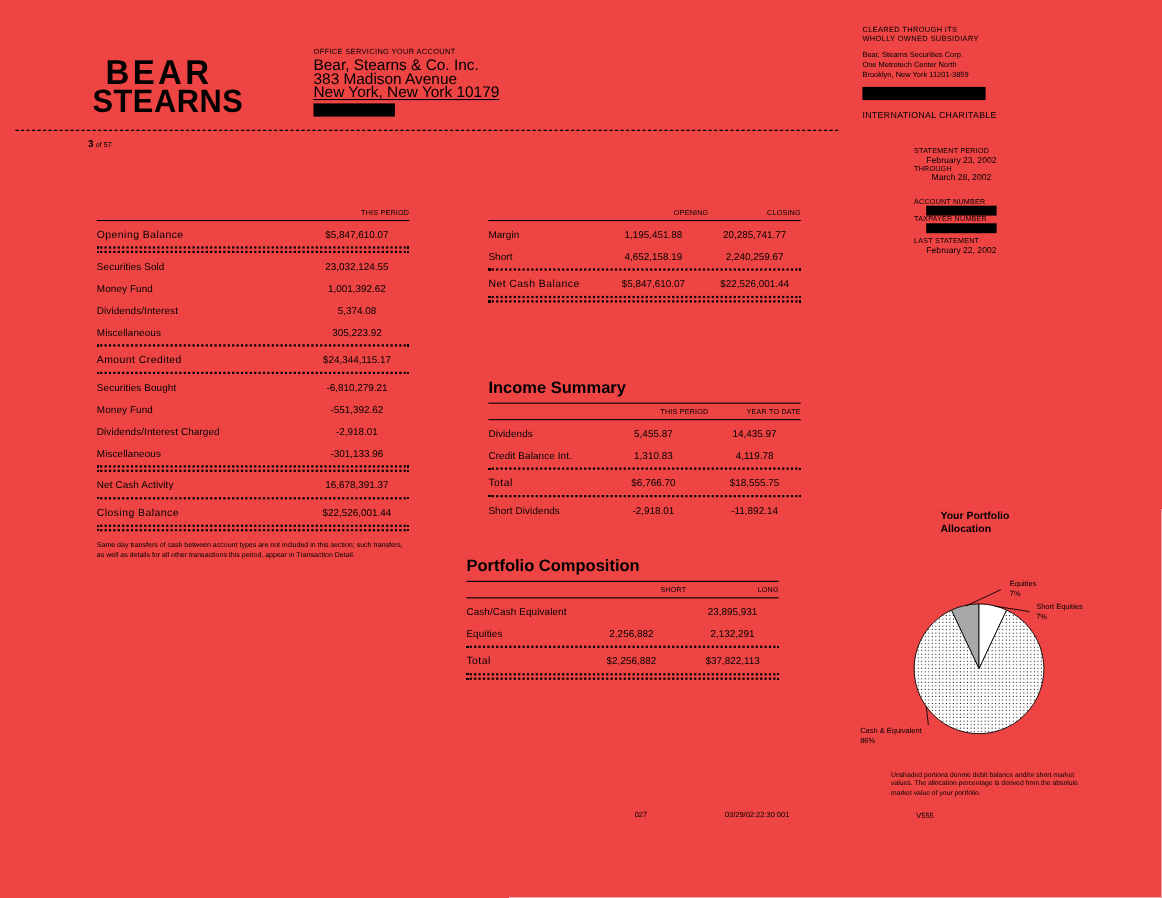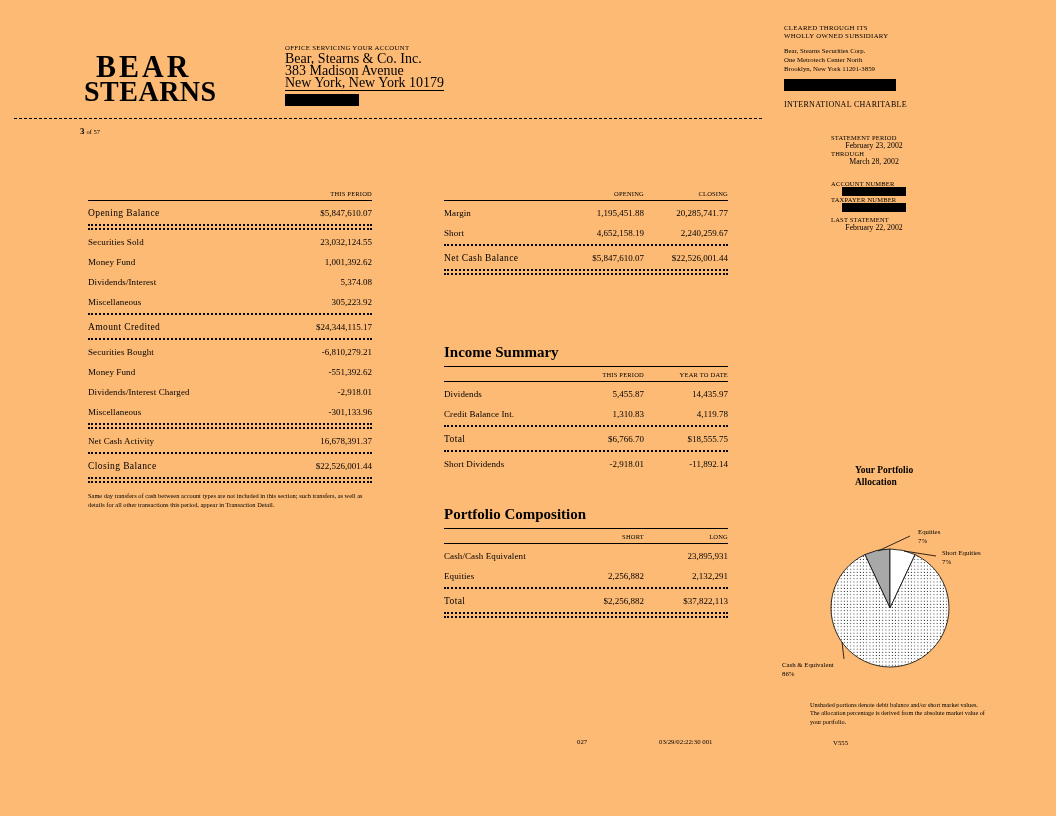--- a/index.html
+++ b/index.html
@@ -1,19 +1,19 @@
 <!DOCTYPE html>
 <html><head>
 <meta charset="utf-8">
 <style>
   * { margin:0; padding:0; box-sizing:border-box; }
   html,body { background:#fff; }
   .page {
-    position:relative; width:1056px; height:816px; background:#fdba74;
-    font-family:Liberation Serif, serif; color:#000; overflow:hidden;
+    position:relative; width:1056px; height:816px; background:#ef4444;
+    font-family:Liberation Sans, sans-serif; color:#000; overflow:hidden;
   }
 
   
   .logo { position:absolute; left:84px; top:52px; line-height:1; }
   .logo-line1 { font-size:30px; font-weight:800; letter-spacing:3px; margin-left:12px; transform:scaleY(1.05); }
   .logo-line2 { font-size:28px; font-weight:800; letter-spacing:0.5px; margin-top:-4px; transform:scaleY(1.05); }
 
   .office-block { position:absolute; left:285px; top:44px; }
   .tiny-caps { font-size:6.8px; letter-spacing:0.3px; margin-bottom:2px; }
   .addr { font-size:14px; line-height:12px; }
@@ -38,31 +38,31 @@
   .si-value { font-size:7.8px; }
   .si-bar { width:64px; height:10px; background:#000; display:inline-block; }
   .gap-large { margin-top:14px; }
   .gap-small { margin-top:4px; }
 
   
   .section { position:absolute; width:284px; }
   #cash-flow   { left:88px;  top:186px; }
   #cash-balance{ left:444px; top:186px; }
   #income      { left:444px; top:344px; }
-  #portfolio   { left:444px; top:506px; }
+  #portfolio   { left:424px; top:506px; }
 
   .section-title { font-size:15px; font-weight:bold; padding-bottom:5px; border-bottom:1.5px solid #000; }
   .chead-row { display:flex; justify-content:flex-end; margin-top:4px; padding-bottom:3px; border-bottom:1px solid #000; font-size:6.5px; letter-spacing:0.2px; }
   .chead.v1 { width:100px; text-align:right; }
   .chead.v2 { width:84px; text-align:right; }
   .chead.single { width:95px; text-align:right; }
   .rows { margin-top:2px; }
   .trow { display:flex; align-items:center; height:20px; font-size:9px; }
   .tlabel { flex:1; letter-spacing:0.1px; }
-  .tval { text-align:right; }
+  .tval { text-align:center; }
   .tval.single { width:95px; }
   .tval.v1 { width:100px; }
   .tval.v2 { width:84px; }
   .trow.subtotal .tlabel { font-size:9.5px; letter-spacing:0.4px; }
   .drule { border-top:2px dotted #000; height:0; margin:1px 0 2px; }
   .footnote { font-size:6.4px; line-height:8.6px; margin-top:9px; width:280px; }
 
   
   .alloc-title { position:absolute; left:855px; top:464px; font-size:9.5px; font-weight:bold; line-height:12px; }
   #alloc-svg { position:absolute; left:760px; top:520px; }

